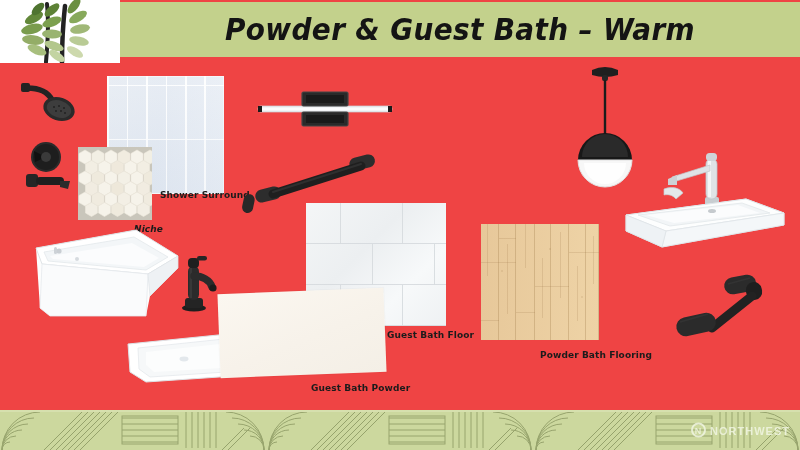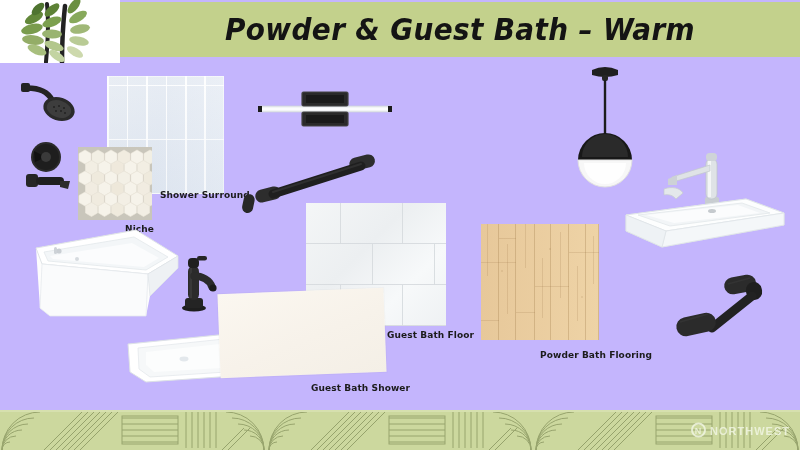--- a/index.html
+++ b/index.html
@@ -2,21 +2,21 @@
 <html><head>
 <meta charset="utf-8">
 <style>
   * { box-sizing: border-box; margin: 0; padding: 0; }
   html, body { width: 800px; height: 450px; overflow: hidden; }
   body {
     font-family: "Liberation Sans", sans-serif;
     background: #ffffff;
     position: relative;
   }
-  #slide { position: absolute; inset: 0; background: #c4b5fd; }
+  #slide { position: absolute; inset: 0; background: #ef4444; }
 
   
   .header-band {
     position: absolute; left: 0; top: 2px; width: 800px; height: 55px;
     background: #c3d18c;
   }
   .header-title {
     position: absolute; left: 120px; top: 2px; width: 680px; height: 55px;
     display: flex; align-items: center; justify-content: center;
     font-family: "DejaVu Sans", sans-serif;
@@ -243,21 +243,21 @@
         <g transform="translate(6.5,52.5)">
           <polygon points="7,3 13,6.5 13,13.5 7,17 1,13.5 1,6.5" fill="#f2eee4"></polygon>
           <polygon points="20,3 26,6.5 26,13.5 20,17 14,13.5 14,6.5"></polygon>
           <polygon points="33,3 39,6.5 39,13.5 33,17 27,13.5 27,6.5" fill="#efeadd"></polygon>
           <polygon points="46,3 52,6.5 52,13.5 46,17 40,13.5 40,6.5"></polygon>
           <polygon points="59,3 65,6.5 65,13.5 59,17 53,13.5 53,6.5" fill="#f2eee4"></polygon>
         </g>
       </g>
     </svg>
   </div>
-  <div class="cap" style="left:125px; top:224px;">Niche</div>
+  <div class="cap" style="left:134px; top:224px;font-style:italic;">Niche</div>
 
   <svg class="fx" style="left:28px; top:212px;" width="160" height="110" viewBox="0 0 160 110">
     <path d="M8 36 L108 18 L150 44 L150 56 L122 84 L118 104 L22 104 L12 96 Z" fill="#fdfdfd"></path>
     <path d="M8 36 L108 18 L150 44 L120 62 L14 52 Z" fill="#ffffff" stroke="#dfe3e6" stroke-width="1"></path>
     <path d="M16 40 L106 25 L140 45 L118 58 L20 49 Z" fill="#f3f6f8" stroke="#e3e8eb" stroke-width=".8"></path>
     <path d="M22 44 L104 31 L131 46 L116 55 L25 47 Z" fill="#fbfcfd"></path>
     <path d="M14 52 L120 62 L118 104 L22 104 L12 96 Z" fill="#fafbfc" stroke="#e6eaed" stroke-width=".8"></path>
     <path d="M120 62 L150 44 L150 56 L122 84 Z" fill="#eef1f4" stroke="#e0e5e9" stroke-width=".8"></path>
     <circle cx="31" cy="39" r="2.6" fill="#c9ced3"></circle>
     <rect x="26" cy="0" y="35" width="3" height="7" rx="1.5" fill="#cdd2d7"></rect>
@@ -304,21 +304,21 @@
   </svg>
 
   <svg class="fx" style="left:124px; top:330px;" width="116" height="56" viewBox="0 0 116 56">
     <path d="M4 14 L104 4 L114 12 L110 46 L22 52 L6 42 Z" fill="#ffffff" stroke="#dde2e6" stroke-width="1"></path>
     <path d="M14 18 L100 9 L106 15 L102 42 L26 47 L15 39 Z" fill="#f6f8f9" stroke="#e4e9ec" stroke-width=".8"></path>
     <path d="M22 22 L96 14 L100 19 L97 38 L30 42 L22 35 Z" fill="#fcfdfd"></path>
     <ellipse cx="60" cy="29" rx="4.5" ry="2.4" fill="#e3e8ec"></ellipse>
   </svg>
 
   <div class="sw guest-counter"></div>
-  <div class="cap" style="left:311px; top:383px;">Guest Bath Shower</div>
+  <div class="cap" style="left:311px; top:383px;">Guest Bath Powder</div>
 
   <div class="sw powder-floor">
     <div class="plank" style="left:0;    width:18px;"></div>
     <div class="plank" style="left:18px; width:17px;"></div>
     <div class="plank" style="left:35px; width:19px;"></div>
     <div class="plank" style="left:54px; width:16px;"></div>
     <div class="plank" style="left:70px; width:18px;"></div>
     <div class="plank" style="left:88px; width:17px;"></div>
     <div class="plank" style="left:105px;width:13px;"></div>
     <div class="grain" style="left:6px;  top:0;   width:1px; height:52px;"></div>

